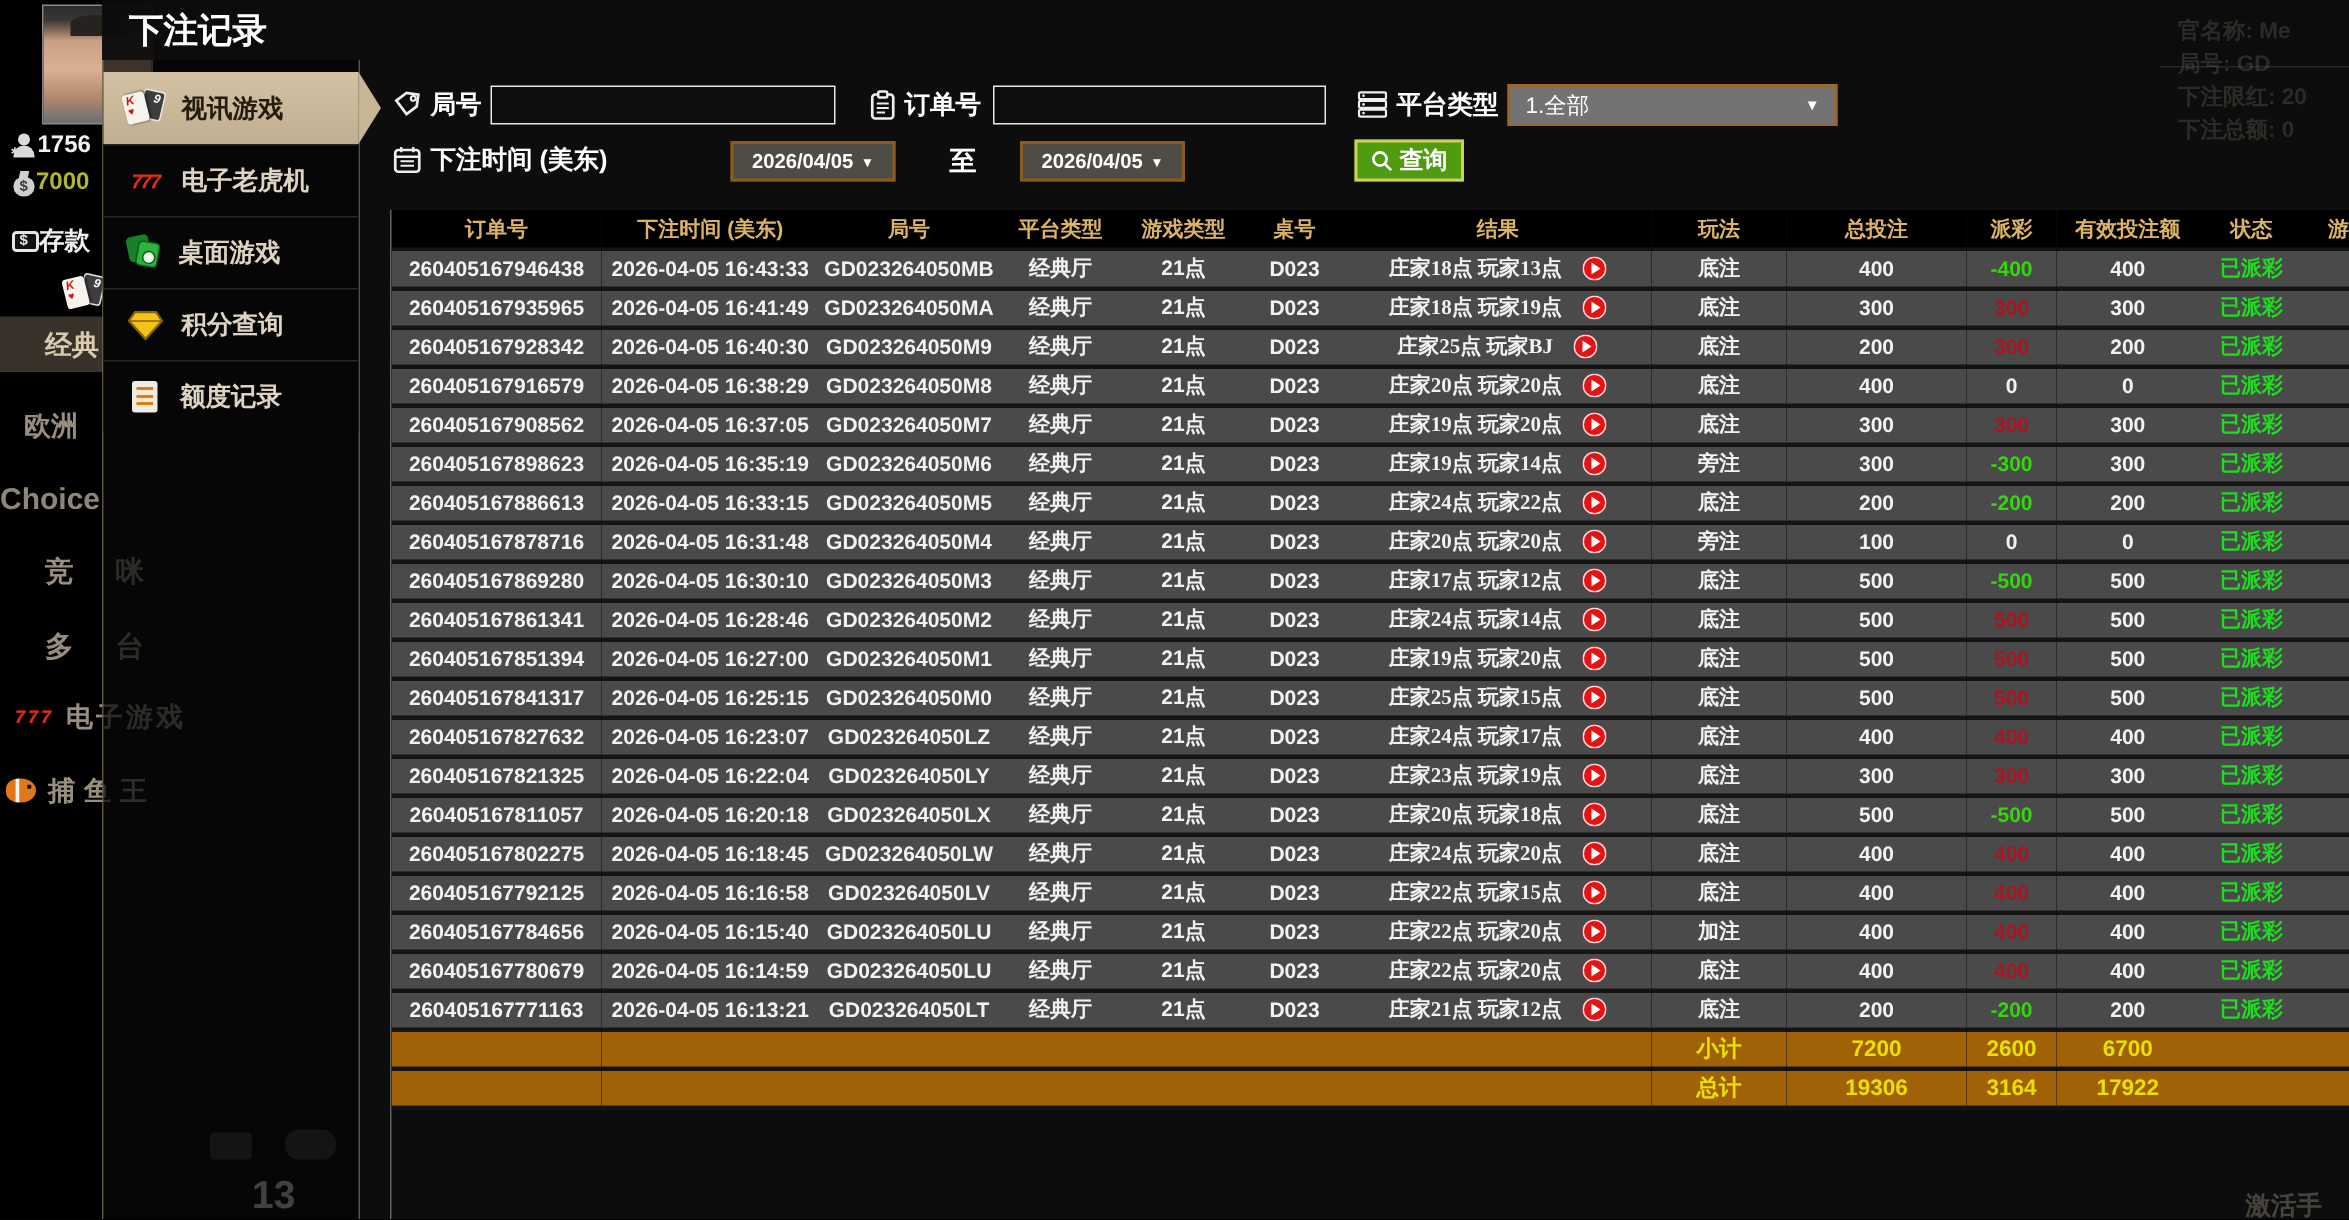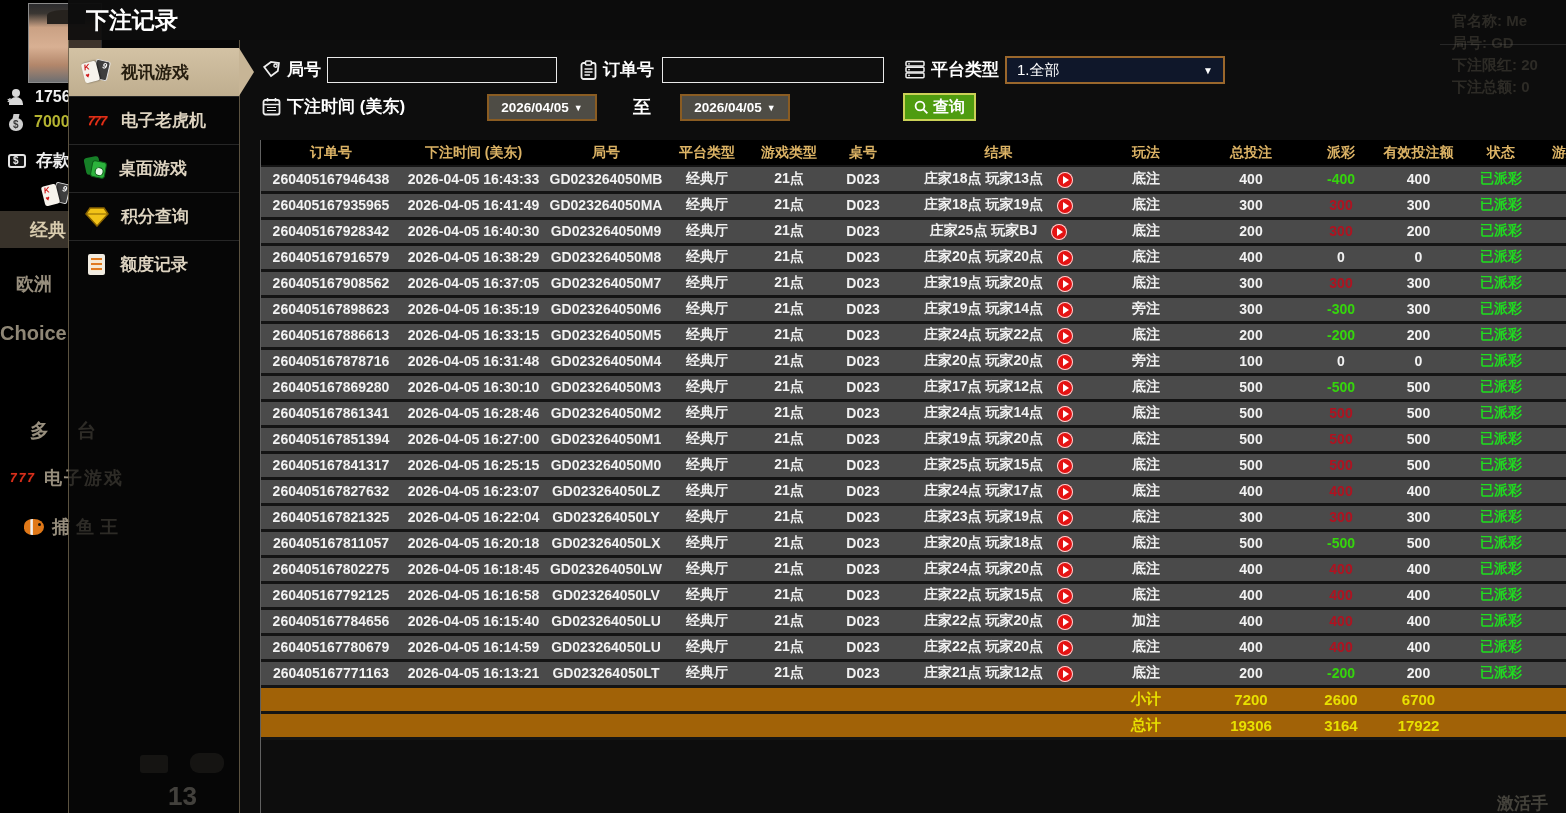--- a/index.html
+++ b/index.html
@@ -5,21 +5,21 @@
   html,body{margin:0;padding:0;background:#000;}
   #stage{position:relative;width:1566px;height:813px;overflow:hidden;background:#000;
          font-family:"Liberation Sans","DejaVu Sans",sans-serif;-webkit-font-smoothing:antialiased;}
   #stage *{box-sizing:border-box;}
 
   
   #bg-layer{position:absolute;inset:0;}
   .avatar{position:absolute;left:28px;top:3px;width:74px;height:80px;border:1px solid #8a8a8a;
           background:linear-gradient(180deg,#2b2b2e 0%,#3a3632 12%,#caa184 30%,#d8b093 55%,#b3876b 78%,#6d6f72 100%);}
   .avatar::before{content:"";position:absolute;left:18px;top:6px;width:38px;height:14px;background:#26221e;border-radius:40% 40% 0 0;}
-  .bg-stat{position:absolute;display:flex;align-items:center;gap:10px;color:#f0f0f0;font-weight:700;font-size:16px;white-space:nowrap;}
+  .bg-stat{position:absolute;display:flex;align-items:center;gap:0;color:#f0f0f0;font-weight:700;font-size:16px;white-space:nowrap;}
   .pers{width:17px;height:16px;position:relative;display:inline-block;}
   .pers::before{content:"";position:absolute;left:4px;top:0;width:8px;height:8px;border-radius:50%;background:#dadada;}
   .pers::after{content:"✱";position:absolute;left:-1px;top:8px;font-size:7px;color:#dadada;}
   .pers i{position:absolute;left:1px;top:8px;width:14px;height:8px;border-radius:7px 7px 0 0;background:#dadada;}
   .bag{width:16px;height:17px;position:relative;display:inline-block;}
   .bag::before{content:"";position:absolute;left:1px;top:4px;width:14px;height:13px;border-radius:45% 45% 48% 48%;background:#cfcfcf;}
   .bag::after{content:"$";position:absolute;left:5px;top:5px;font-size:10px;font-weight:900;color:#3a3a3a;}
   .bag i{position:absolute;left:5px;top:0;width:6px;height:5px;background:#cfcfcf;transform:skewX(-12deg);}
   .dbox{width:18px;height:14px;border:2px solid #e5e5e5;border-radius:3px;position:relative;display:inline-block;background:#111;}
   .dbox::before{content:"$";position:absolute;left:3px;top:-1px;font-size:10px;font-weight:900;color:#e5e5e5;}
@@ -60,42 +60,42 @@
   .tgi .b::after{content:"";position:absolute;left:3px;top:5px;width:7px;height:7px;border-radius:50%;background:#eafbea;border:1px solid #0d5c18;}
   .doc{width:17px;height:21px;background:#f1ece1;border-radius:2px;position:relative;display:inline-block;margin:0 6px;}
   .doc::before{content:"";position:absolute;left:3px;top:4px;right:3px;bottom:4px;
                background:repeating-linear-gradient(#e07a20 0 2px,#f6e9d2 2px 5px);}
 
   
   #content{position:absolute;left:172px;top:40px;right:0;bottom:0;background:rgba(13,13,13,.97);}
   .flabel{position:absolute;display:flex;align-items:center;gap:6px;color:#fff;font-size:17px;font-weight:700;white-space:nowrap;}
   .finput{position:absolute;height:26px;background:#0e0e0e;border:1px solid #e9e9e9;color:#fff;
           font-size:14px;padding:0 8px;outline:none;font-family:inherit;}
-  .dd{position:absolute;height:28px;background:#0f172a;border:2px solid #9a672c;color:#fff;font-size:15px;
+  .dd{position:absolute;height:28px;background:#737373;border:2px solid #9a672c;color:#fff;font-size:15px;
       display:flex;align-items:center;padding:0 10px;cursor:pointer;}
   .dd .arr{margin-left:auto;font-size:10px;}
   .datebtn{position:absolute;width:110px;height:27px;background:#4e4c45;border:2px solid #8a5c22;color:#fff;
            font-size:13.5px;font-weight:700;display:flex;align-items:center;justify-content:center;gap:5px;cursor:pointer;}
   .datebtn .arr{font-size:9px;}
   #search-btn{position:absolute;height:28px;padding:0 9px;background:#4f9c10;border:2px solid #cbd157;color:#fff;
               font-size:16px;font-weight:700;display:flex;align-items:center;gap:4px;cursor:pointer;}
 
   
   #table-wrap{position:absolute;left:20px;top:100px;right:0;bottom:0;overflow:hidden;border-left:1px solid #606060;}
   table{border-collapse:collapse;table-layout:fixed;width:1335px;}
   th{height:26px;background:#000;color:#dcb365;font-size:14px;font-weight:700;text-align:center;
      border-bottom:2px solid #141414;white-space:nowrap;overflow:hidden;}
   td{height:26px;background:#4a4a4a;border-bottom:3px solid #141414;color:#f2f2f2;font-size:14px;
      font-weight:600;text-align:center;white-space:nowrap;overflow:hidden;padding:0;}
   td.pay-pos{color:#b01220;}
   td.pay-neg{color:#35d60c;}
   td.pay-zero{color:#f2f2f2;}
   td.status{color:#1fdd1f;}
   tr.sum td{color:#e8e000;font-size:15px;font-weight:700;background:#a16207;}
-  .res{display:flex;align-items:flex-end;justify-content:center;gap:14px;}
+  .res{display:flex;align-items:center;justify-content:center;gap:14px;font-family:Liberation Serif, serif;}
   .play{width:16px;height:16px;border-radius:50%;background:#e51313;position:relative;flex:none;cursor:pointer;box-shadow:0 0 0 1px #f6dada inset;}
   .play::after{content:"";position:absolute;left:6px;top:4px;border-left:6px solid #fff;
                border-top:4px solid transparent;border-bottom:4px solid transparent;}
 
   
   #peek{position:absolute;left:1452px;top:10px;width:220px;color:rgba(120,112,96,.30);
         font-size:15px;font-weight:700;line-height:22px;white-space:nowrap;z-index:9;}
   #peek-line{position:absolute;left:1440px;top:44px;width:126px;height:1px;background:rgba(130,130,130,.22);z-index:9;}
   #watermark{position:absolute;left:1497px;top:792px;color:#45433c;font-size:17px;font-weight:700;z-index:9;white-space:nowrap;}
 
@@ -137,28 +137,31 @@
 
     <div class="bg-row hl" style="top:211px;height:37px;font-size:18px;padding-left:30px;">
       <span>经典</span>
     </div>
     <div class="bg-row" style="top:272px;font-size:18px;padding-left:16px;">
       <span>欧洲</span>
     </div>
     <div class="bg-row" style="top:322px;font-size:20px;color:#8f8776;">
       <span>Choice</span>
     </div>
+    <div class="bg-row" style="top:368px;font-size:19px;padding-left:30px;letter-spacing:28px;">
+      <span>竞咪</span>
+    </div>
     <div class="bg-row" style="top:418px;font-size:19px;padding-left:30px;letter-spacing:28px;">
       <span>多台</span>
     </div>
     <div class="bg-row" style="top:466px;font-size:18px;padding-left:10px;letter-spacing:2px;">
       <span class="mini777">777</span>
       <span>电子游戏</span>
     </div>
-    <div class="bg-row" style="top:515px;font-size:18px;padding-left:24px;letter-spacing:6px;">
+    <div class="bg-row" style="top:515px;font-size:18px;padding-left:4px;letter-spacing:6px;">
       <span class="fish"></span>
       <span>捕鱼王</span>
     </div>
 
     <div class="bg-chip" style="left:140px;top:755px;width:28px;height:18px;"></div>
     <div class="bg-chip" style="left:190px;top:753px;width:34px;height:20px;border-radius:9px;"></div>
     <div class="pagenum">13</div>
   </div>
 
   <div id="modal">

